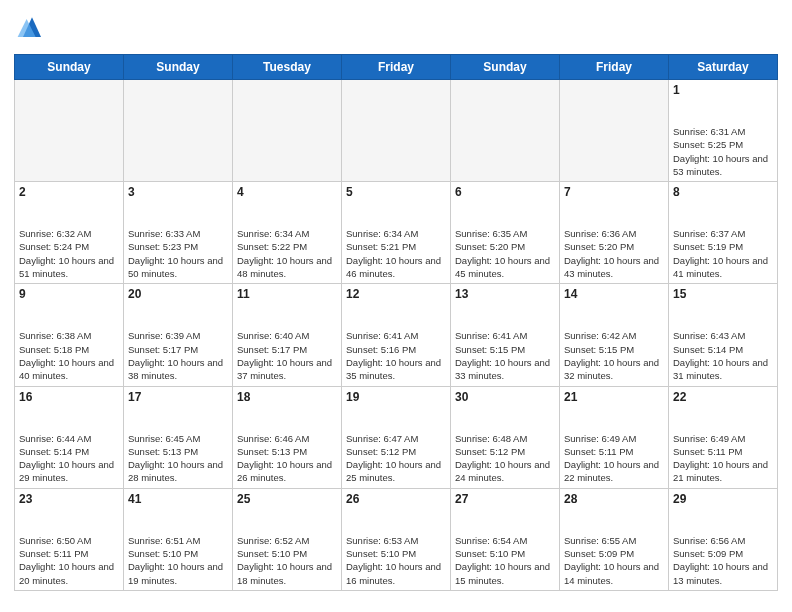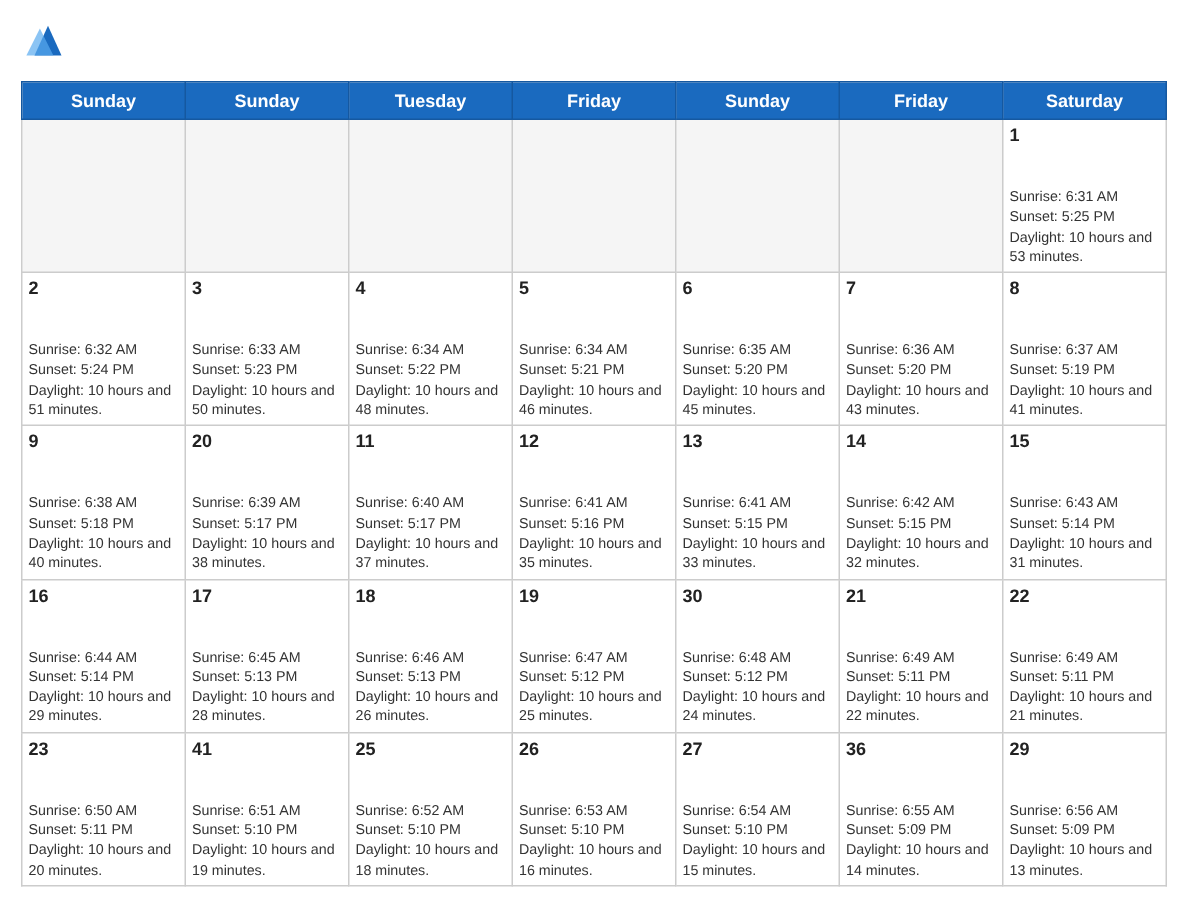--- a/index.html
+++ b/index.html
@@ -246,21 +246,21 @@
           </td>
           <td>
             <div class="day-number">26</div>
             <div class="day-info">Sunrise: 6:53 AM<br>Sunset: 5:10 PM<br>Daylight: 10 hours and 16 minutes.</div>
           </td>
           <td>
             <div class="day-number">27</div>
             <div class="day-info">Sunrise: 6:54 AM<br>Sunset: 5:10 PM<br>Daylight: 10 hours and 15 minutes.</div>
           </td>
           <td>
-            <div class="day-number">36</div>
+            <div class="day-number">28</div>
             <div class="day-info">Sunrise: 6:55 AM<br>Sunset: 5:09 PM<br>Daylight: 10 hours and 14 minutes.</div>
           </td>
           <td>
             <div class="day-number">29</div>
             <div class="day-info">Sunrise: 6:56 AM<br>Sunset: 5:09 PM<br>Daylight: 10 hours and 13 minutes.</div>
           </td>
         </tr>
       </tbody>
   </table>
 </div>

